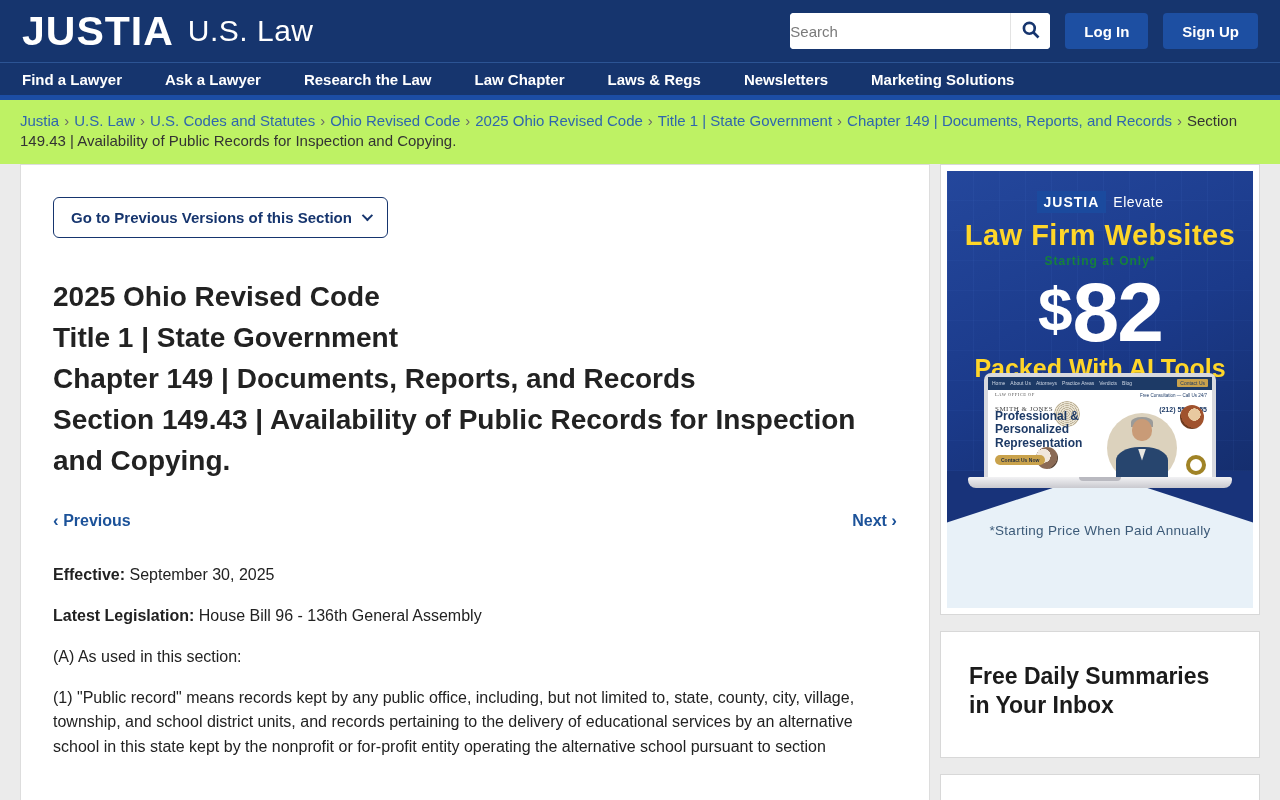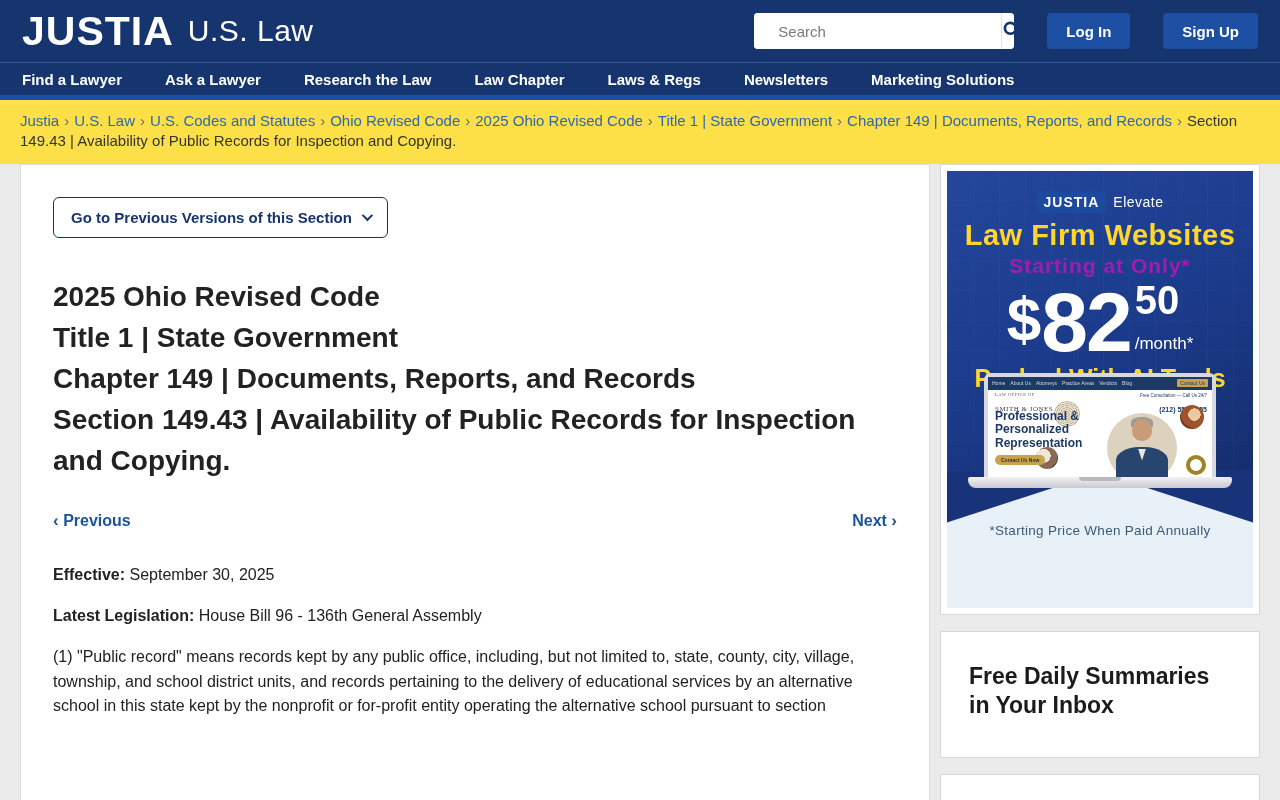--- a/index.html
+++ b/index.html
@@ -5,31 +5,31 @@
   * { margin:0; padding:0; box-sizing:border-box; }
   html,body { width:1280px; height:800px; overflow:hidden; background:#ebebeb;
     font-family:"Liberation Sans","DejaVu Sans",sans-serif; }
 
   
   .site-header { background:#16356e; }
   .header-top { height:62px; display:flex; align-items:center; padding:0 22px; }
   .logo-main { color:#fff; font-size:41px; font-weight:800; letter-spacing:1px; line-height:1; cursor:pointer; }
   .logo-suffix { color:#fff; font-size:30px; font-weight:300; margin-left:14px; letter-spacing:.5px; }
   .search-wrap { margin-left:auto; display:flex; height:36px; width:260px; background:#fff; border-radius:4px; overflow:hidden; }
-  .search-input { flex:1; border:0; outline:none; padding:0 24px; font-size:15px; color:#ec4899; }
+  .search-input { flex:1; border:0; outline:none; padding:0 0; font-size:15px; color:#ec4899; }
   .search-input::placeholder { color:#7a7a7a; }
   .search-btn { width:40px; background:#fff; border:0; display:flex; align-items:center; justify-content:center; cursor:pointer; border-left:1px solid #e3e3e3; }
-  .hdr-btn { margin-left:33px; background:#1d4fa2; color:#fff; border:0; border-radius:4px;
+  .hdr-btn { margin-left:15px; background:#1d4fa2; color:#fff; border:0; border-radius:4px;
     font-weight:700; font-size:15px; padding:0 19px; height:36px; cursor:pointer; }
   .main-nav { display:flex; gap:43px; padding:0 22px; border-top:1px solid #2c5494; height:33px; align-items:center; }
   .main-nav a { color:#fff; font-size:15px; font-weight:700; text-decoration:none; white-space:nowrap; }
   .nav-accent { height:5px; background:#1c4da4; }
 
   
-  .breadcrumb { background:#fde047; padding:11px 20px 12px; font-size:15px; line-height:1.35; color:#444; }
+  .breadcrumb { background:#bef264; padding:11px 20px 12px; font-size:15px; line-height:1.35; color:#444; }
   .breadcrumb a { color:#2f66ad; text-decoration:none; }
   .crumb-sep { color:#666; margin:0 5px; }
   .crumb-current { color:#333; }
 
   
   .content { display:flex; gap:10px; padding:0 20px; align-items:flex-start; }
   .main-card { width:910px; background:#fff; border:1px solid #ddd; padding:32px 32px 40px; min-height:660px; }
   .sidebar { width:320px; display:flex; flex-direction:column; gap:16px; }
 
   
@@ -60,21 +60,21 @@
       repeating-linear-gradient(90deg, rgba(110,160,255,.10) 0 1px, transparent 1px 26px),
       repeating-linear-gradient(0deg, rgba(110,160,255,.08) 0 1px, transparent 1px 30px); }
   .ad-wing { position:absolute; top:300px; width:52%; height:52px; background:#18337a; }
   .ad-wing.l { left:0; clip-path:polygon(0 0,100% 0,0 100%); }
   .ad-wing.r { right:0; clip-path:polygon(0 0,100% 0,100% 100%); }
   .ad-inner { position:absolute; inset:0; text-align:center; }
   .ad-brand { margin-top:20px; display:inline-flex; align-items:center; gap:7px; }
   .ad-brand .bx { background:#1b4a9e; color:#fff; font-weight:800; font-size:14px; letter-spacing:1px; padding:3px 7px; }
   .ad-brand .el { color:#fff; font-size:14px; font-weight:300; letter-spacing:.5px; }
   .ad-headline { color:#ffd629; font-size:29px; font-weight:800; margin-top:6px; letter-spacing:.5px; }
-  .ad-subhead { color:#a21caf; font-size:21px; font-weight:700; margin-top:2px; letter-spacing:1px; }
+  .ad-subhead { color:#15803d; font-size:12px; font-weight:700; margin-top:2px; letter-spacing:1px; }
   .ad-price { margin-top:2px; display:flex; justify-content:center; align-items:flex-start; color:#fff; }
   .ad-cur { font-size:62px; font-weight:800; line-height:1; margin-top:8px; }
   .ad-main { font-size:84px; font-weight:800; line-height:1; letter-spacing:-2px; }
   .ad-supcol { text-align:left; margin-left:4px; }
   .ad-sup { font-size:40px; font-weight:800; line-height:1; }
   .ad-period { font-size:17px; font-weight:300; margin-top:14px; }
   .ad-tagline { color:#ffd629; font-size:25px; font-weight:800; margin-top:0px; }
 
   
   .laptop { position:absolute; top:202px; left:50%; transform:translateX(-50%); width:264px; }
@@ -169,44 +169,41 @@
 
 
     <div class="prevnext">
       <a href="#"><span class="pn-chev">‹</span> <span>Previous</span></a>
       <a href="#"><span>Next</span> <span class="pn-chev">›</span></a>
     </div>
 
     <div class="law-body">
       <p><span class="lbl">Effective:</span> <span>September 30, 2025</span></p>
       <p><span class="lbl">Latest Legislation:</span> <span>House Bill 96 - 136th General Assembly</span></p>
+      <p>(A) As used in this section:</p>
       <p>(1) "Public record" means records kept by any public office, including, but not limited to, state, county, city, village, township, and school district units, and records pertaining to the delivery of educational services by an alternative school in this state kept by the nonprofit or for-profit entity operating the alternative school pursuant to section</p>
     </div>
   </main>
 
   <aside class="sidebar">
     <div class="ad-card">
       <div class="ad">
         <div class="ad-dark"></div>
         <div class="ad-wing l"></div>
         <div class="ad-wing r"></div>
         <div class="ad-inner">
           <div class="ad-brand">
             <span class="bx">JUSTIA</span>
             <span class="el">Elevate</span>
           </div>
           <div class="ad-headline">Law Firm Websites</div>
           <div class="ad-subhead">Starting at Only*</div>
           <div class="ad-price">
             <span class="ad-cur">$</span>
             <span class="ad-main">82</span>
-            <span class="ad-supcol">
-              <div class="ad-sup">50</div>
-              <div class="ad-period">/month*</div>
-            </span>
           </div>
           <div class="ad-tagline">Packed With AI Tools</div>
 
           <div class="laptop">
             <div class="lt-screen">
               <div class="lt-view">
                 <div class="lt-nav">
                   <span>Home</span>
                   <span>About Us</span>
                   <span>Attorneys</span>

